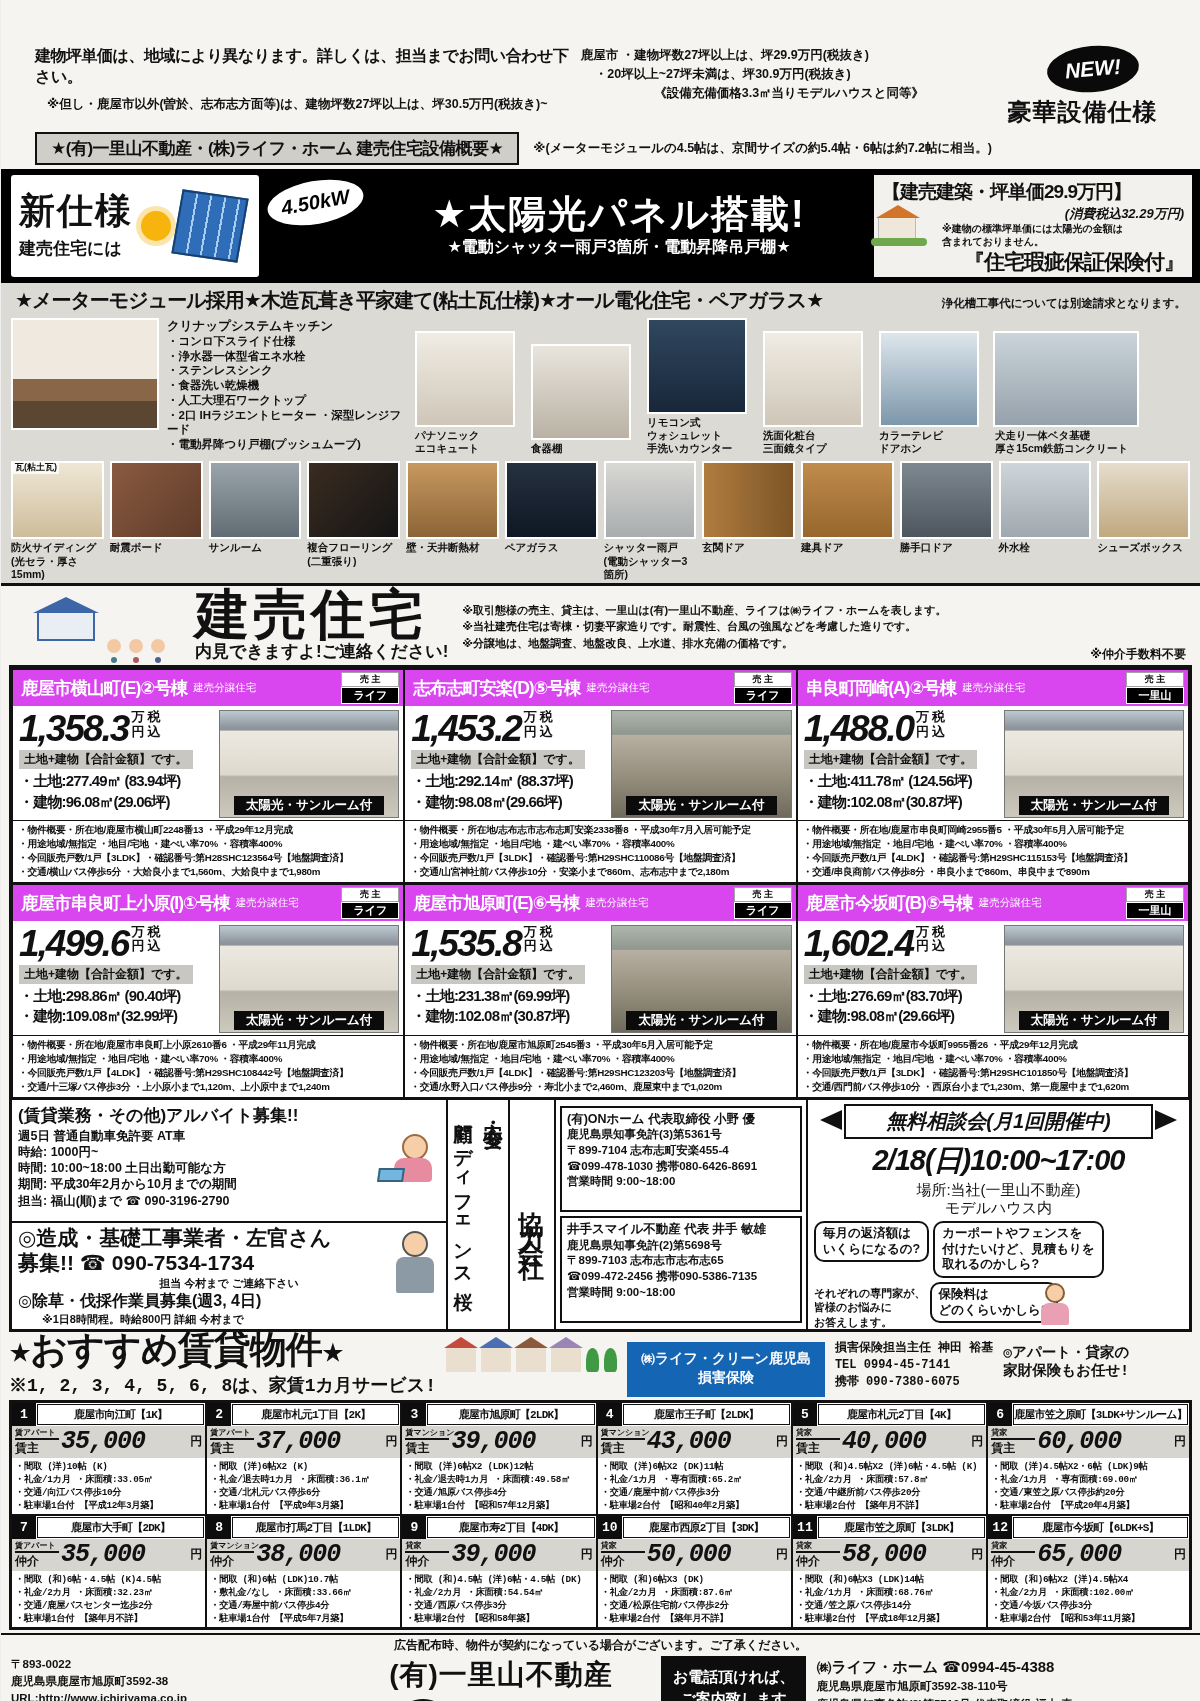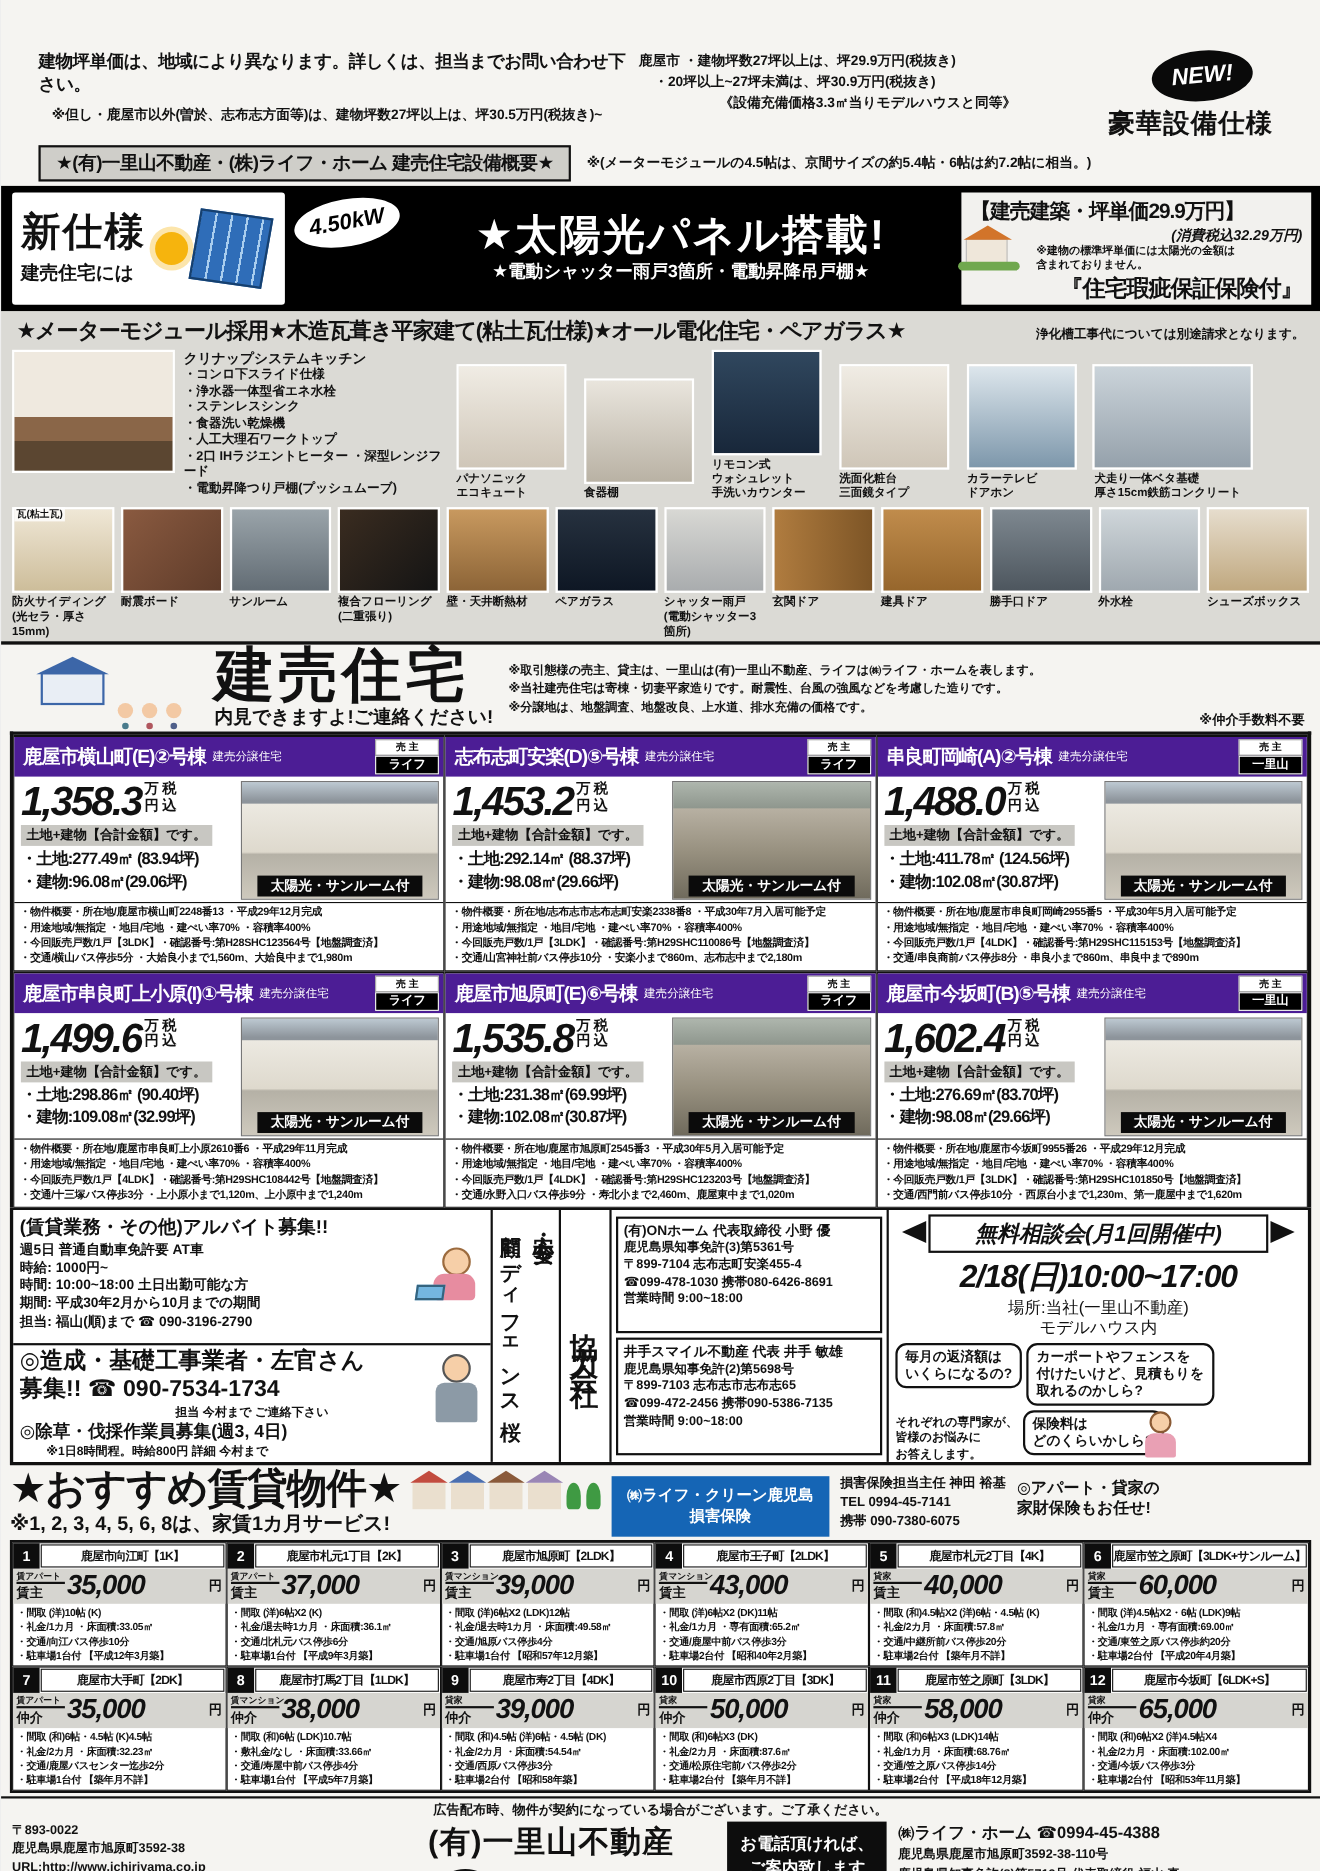--- a/index.html
+++ b/index.html
@@ -91,21 +91,21 @@
   .fam .p { position:absolute; bottom:2px; width:14px; height:14px; border-radius:50%; background:#f3c9a4; box-shadow:0 14px 0 -4px #4a7b8c; }
   .fam .p1{ left:76px; } .fam .p2{ left:98px; background:#f3c9a4; box-shadow:0 14px 0 -4px #b0565e;} .fam .p3{ left:120px; box-shadow:0 14px 0 -4px #50608a;}
   .big-title { font-size:54px; font-weight:900; letter-spacing:4px; line-height:0.9; }
   .sub-title { font-size:17px; font-weight:900; margin-top:2px; }
   .title-notes { font-size:11px; font-weight:bold; line-height:1.5; flex:1; }
   .fee-note { font-size:12px; font-weight:900; align-self:flex-end; white-space:nowrap; }
 
   
   .props { display:grid; grid-template-columns:repeat(3,1fr); border:3px solid #111; border-bottom:none; margin:0 8px; background:#fff; }
   .prop { border:1px solid #111; border-top:2px solid #111; }
-  .prop-head { background:#4c1d95; color:#fff; display:flex; align-items:center; padding:2px 4px 2px 8px; height:36px; }
+  .prop-head { background:#d946ef; color:#fff; display:flex; align-items:center; padding:2px 4px 2px 8px; height:36px; }
   .prop-title { font-size:17.5px; font-weight:900; letter-spacing:-1px; white-space:nowrap; }
   .prop-type { font-size:10.5px; margin-left:6px; flex:1; white-space:nowrap; }
   .seller { display:flex; flex-direction:column; width:58px; flex:none; text-align:center; }
   .s-l { background:#fff; color:#000; font-size:9px; font-weight:bold; border:1px solid #a3a3a3; line-height:1.4; }
   .s-n { background:#000; color:#fff; font-size:11px; font-weight:900; border:1px solid #fff; line-height:1.4; }
   .prop-body { display:flex; padding:4px 4px 2px 6px; gap:4px; }
   .prop-left { width:196px; flex:none; }
   .price-row { display:flex; align-items:flex-start; gap:3px; }
   .price { font-size:37px; font-weight:900; font-style:italic; letter-spacing:-2px; line-height:1; }
   .stack { font-size:13px; font-weight:900; line-height:1.1; }
@@ -149,21 +149,21 @@
   .c-date { font-size:29px; font-weight:900; font-style:italic; text-align:center; letter-spacing:-1px; margin-top:2px; }
   .c-place { font-size:15px; font-weight:400; text-align:center; line-height:1.25; }
   .c-bubbles { display:flex; flex-wrap:wrap; gap:4px; margin-top:3px; align-items:flex-start; }
   .bub { border:2px solid #111; border-radius:10px; font-size:12.5px; font-weight:900; padding:3px 7px; line-height:1.25; background:#fff; }
   .c-center { font-size:11px; font-weight:bold; line-height:1.3; padding-top:4px; }
   .ila { position:absolute; right:118px; bottom:2px; width:30px; height:44px; }
   .ila .hd { position:absolute; left:4px; top:0; width:20px; height:20px; border-radius:50%; background:#f6cfa8; border:2px solid #8a5a34; }
   .ila .bd { position:absolute; left:0; top:20px; width:28px; height:22px; background:#e9a0b4; border-radius:8px 8px 2px 2px; }
 
   
-  .sec-rent { margin:2px 8px 0 8px; }
+  .sec-rent { margin:2px 8px 0 8px;font-family:Liberation Mono, monospace; }
   .rent-head { display:flex; align-items:flex-start; gap:10px; }
   .rent-title { font-size:37px; font-weight:900; letter-spacing:-1px; line-height:1; }
   .rent-note { font-size:18px; font-weight:900; margin-top:2px; }
   .illus-houses { display:flex; gap:5px; align-items:flex-end; padding-top:14px; }
   .ih { width:30px; height:24px; background:#eadfce; position:relative; }
   .ih::before { content:""; position:absolute; top:-11px; left:-2px; border-left:17px solid transparent; border-right:17px solid transparent; border-bottom:11px solid var(--r); }
   .tree { width:13px; height:24px; background:#3f9a43; border-radius:50% 50% 20% 20%; }
   .ins-box { background:#1565b5; color:#fff; font-size:14px; font-weight:900; text-align:center; padding:8px 14px; line-height:1.4; margin-top:8px; }
   .ins-contact { font-size:12px; font-weight:bold; line-height:1.45; margin-top:6px; }
   .ins-aside { font-size:14.5px; font-weight:900; line-height:1.3; margin-top:10px; }

